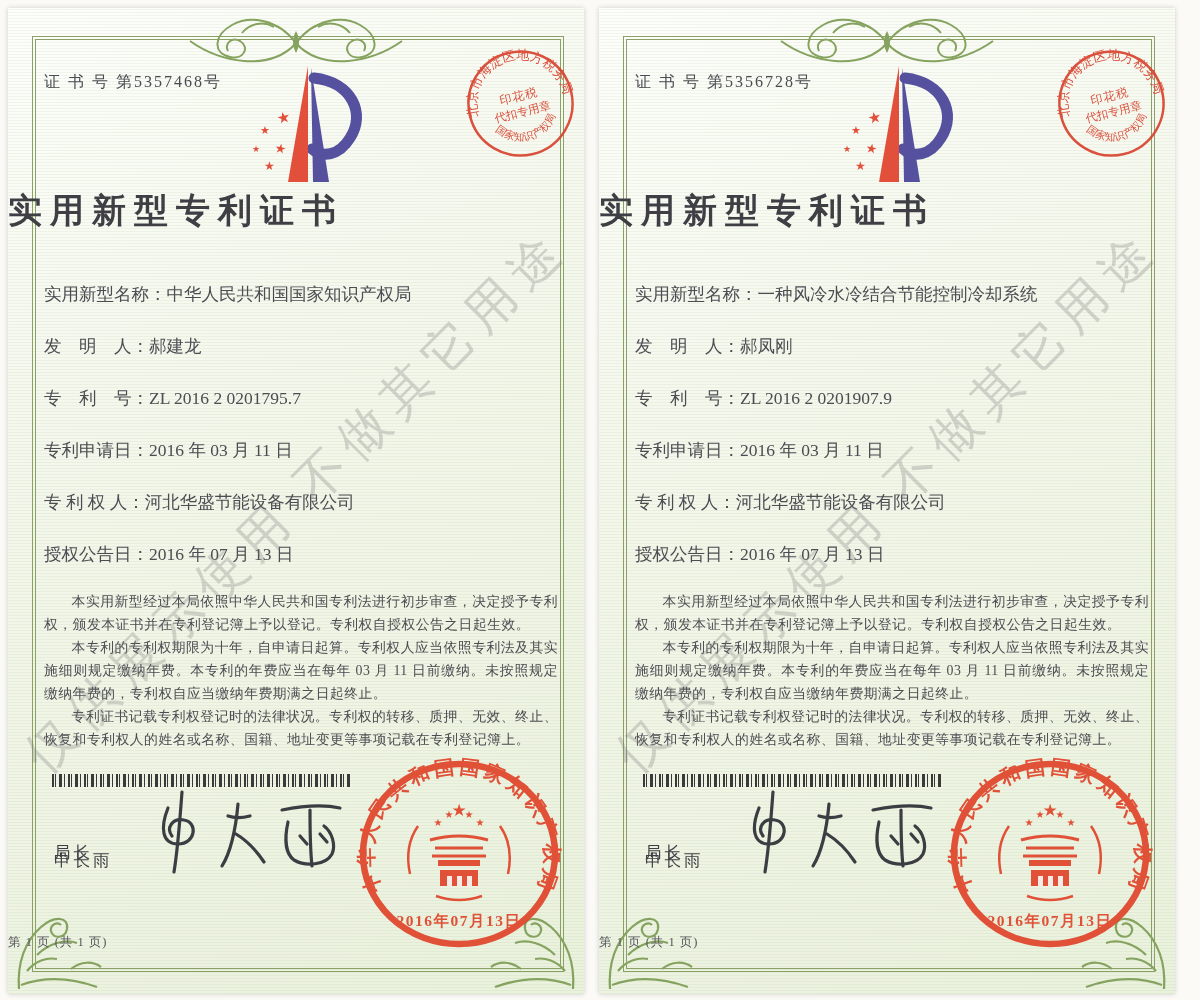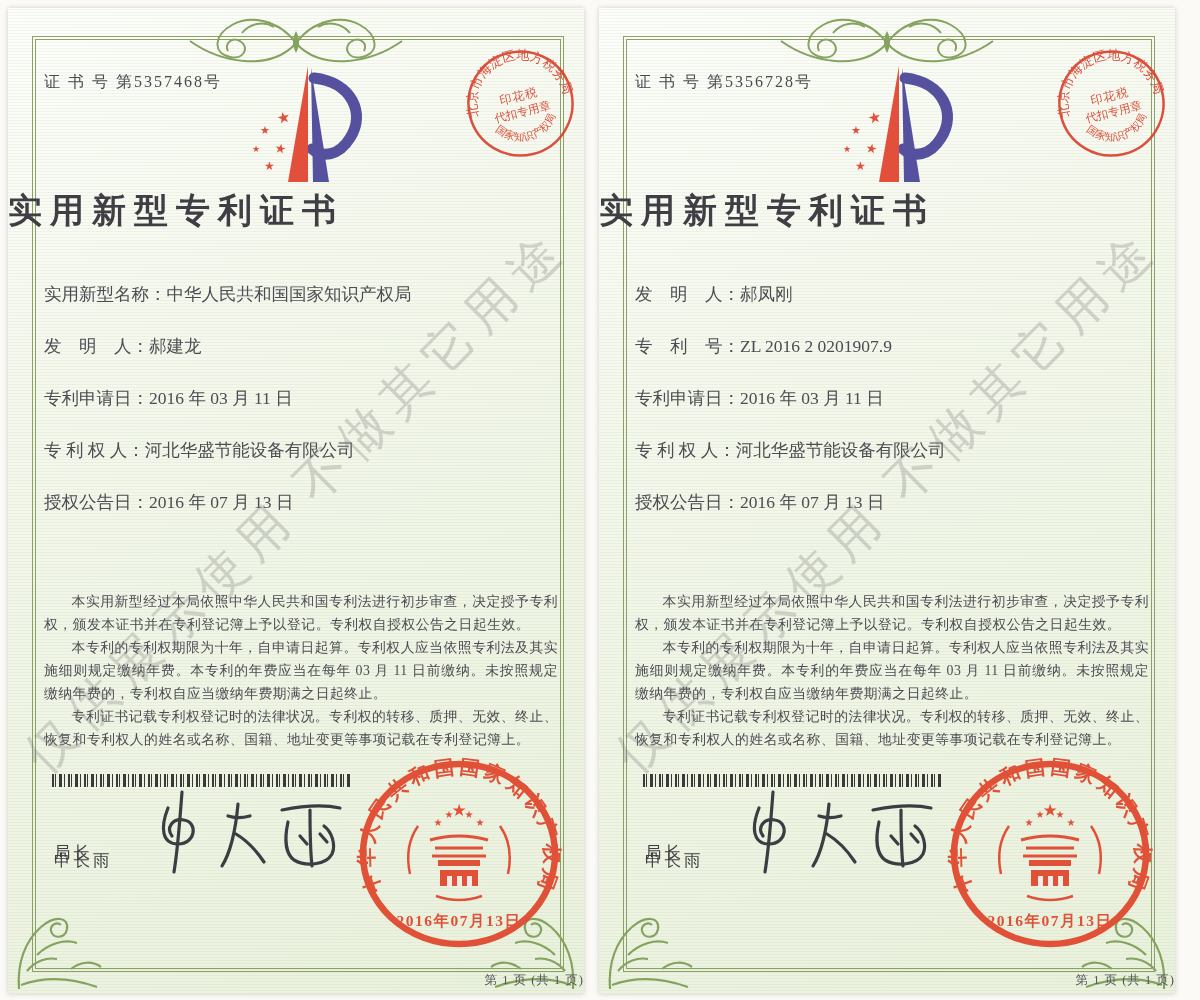--- a/index.html
+++ b/index.html
@@ -55,21 +55,21 @@
     position:absolute;top:766px;left:44px;width:300px;height:13px;
     background:repeating-linear-gradient(90deg,
       #3a3a3a 0 2px,transparent 2px 3px,#3a3a3a 3px 4px,transparent 4px 7px,
       #3a3a3a 7px 10px,transparent 10px 12px,#3a3a3a 12px 13px,transparent 13px 16px);
   }
   .officer-title{position:absolute;top:806px;left:46px;font-size:16.5px;letter-spacing:3px;color:#3e3e44;margin-top:28px;}
   .officer-name{position:absolute;top:842px;left:46px;font-size:16.5px;letter-spacing:3px;color:#3e3e44;}
   .signature{position:absolute;top:774px;left:126px;}
   .big-seal{position:absolute;top:746px;left:344px;opacity:.95;}
   .footer{
-    position:absolute;top:964px;left:0;right:0;text-align:right;
+    position:absolute;top:926px;left:0;right:0;text-align:left;
     font-size:12.5px;letter-spacing:1px;color:#55555a;
   }
   .watermark{
     position:absolute;top:50%;left:50%;
     transform:translate(-50%,-50%) rotate(-45deg);
     font-size:50px;letter-spacing:10px;white-space:nowrap;
     color:rgba(118,118,118,.28);z-index:40;pointer-events:none;
   }
   svg text{font-family:"Liberation Serif","DejaVu Serif",serif;}
   svg text.star{font-family:"DejaVu Sans",sans-serif;}
@@ -140,20 +140,21 @@
       </text>
       <text x="57.5" y="54" font-size="12" fill="#d8432f" text-anchor="middle" letter-spacing="1">印花税</text>
       <text x="57.5" y="70" font-size="11.5" fill="#d8432f" text-anchor="middle">代扣专用章</text>
     </svg>
 
     <h1 class="title">实用新型专利证书</h1>
 
     <div class="fields">
       <div class="field"><span>实用新型名称：</span><span>中华人民共和国国家知识产权局</span></div>
       <div class="field"><span>发　明　人：</span><span>郝建龙</span></div>
+      <div class="field"><span>专　利　号：</span><span>ZL 2016 2 0201795.7</span></div>
       <div class="field"><span>专利申请日：</span><span>2016 年 03 月 11 日</span></div>
       <div class="field"><span>专 利 权 人：</span><span>河北华盛节能设备有限公司</span></div>
       <div class="field"><span>授权公告日：</span><span>2016 年 07 月 13 日</span></div>
     </div>
 
     <div class="paragraphs">
       <p>本实用新型经过本局依照中华人民共和国专利法进行初步审查，决定授予专利权，颁发本证书并在专利登记簿上予以登记。专利权自授权公告之日起生效。</p>
       <p>本专利的专利权期限为十年，自申请日起算。专利权人应当依照专利法及其实施细则规定缴纳年费。本专利的年费应当在每年 03 月 11 日前缴纳。未按照规定缴纳年费的，专利权自应当缴纳年费期满之日起终止。</p>
       <p>专利证书记载专利权登记时的法律状况。专利权的转移、质押、无效、终止、恢复和专利权人的姓名或名称、国籍、地址变更等事项记载在专利登记簿上。</p>
     </div>
@@ -276,20 +277,21 @@
       <text font-size="10.5" fill="#d8432f" text-anchor="middle">
         <textPath href="#taxBottom-1" startOffset="50%">国家知识产权局</textPath>
       </text>
       <text x="57.5" y="54" font-size="12" fill="#d8432f" text-anchor="middle" letter-spacing="1">印花税</text>
       <text x="57.5" y="70" font-size="11.5" fill="#d8432f" text-anchor="middle">代扣专用章</text>
     </svg>
 
     <h1 class="title">实用新型专利证书</h1>
 
     <div class="fields">
+      <div class="field"><span>实用新型名称：</span><span>一种风冷水冷结合节能控制冷却系统</span></div>
       <div class="field"><span>发　明　人：</span><span>郝凤刚</span></div>
       <div class="field"><span>专　利　号：</span><span>ZL 2016 2 0201907.9</span></div>
       <div class="field"><span>专利申请日：</span><span>2016 年 03 月 11 日</span></div>
       <div class="field"><span>专 利 权 人：</span><span>河北华盛节能设备有限公司</span></div>
       <div class="field"><span>授权公告日：</span><span>2016 年 07 月 13 日</span></div>
     </div>
 
     <div class="paragraphs">
       <p>本实用新型经过本局依照中华人民共和国专利法进行初步审查，决定授予专利权，颁发本证书并在专利登记簿上予以登记。专利权自授权公告之日起生效。</p>
       <p>本专利的专利权期限为十年，自申请日起算。专利权人应当依照专利法及其实施细则规定缴纳年费。本专利的年费应当在每年 03 月 11 日前缴纳。未按照规定缴纳年费的，专利权自应当缴纳年费期满之日起终止。</p>

